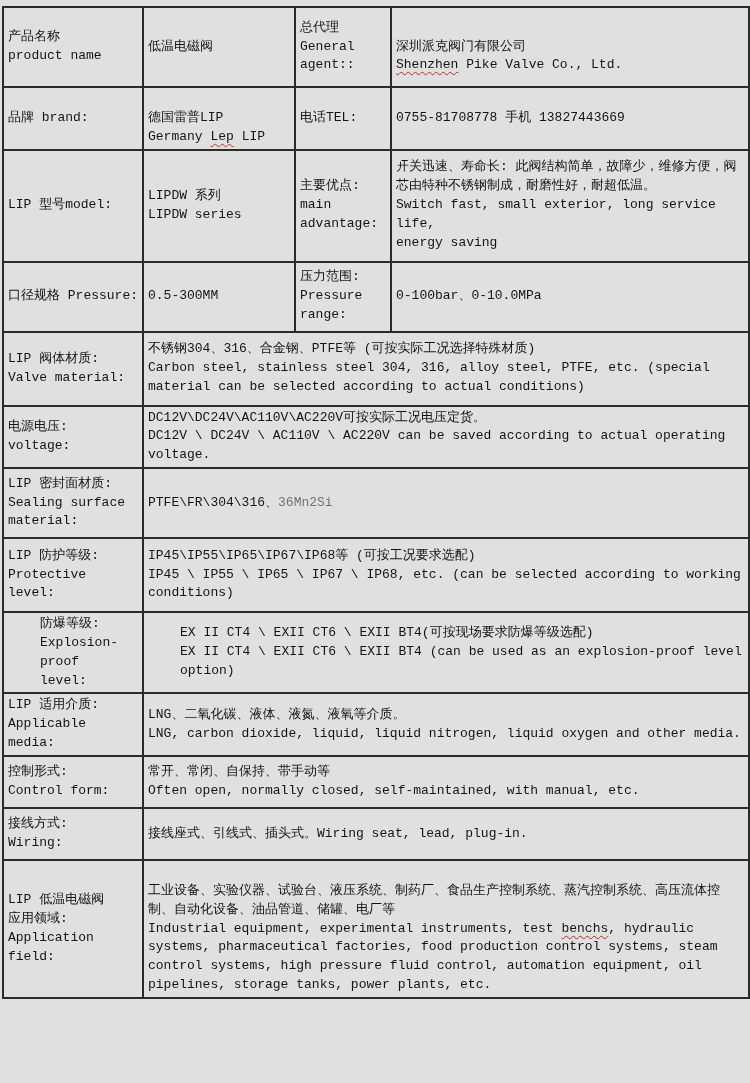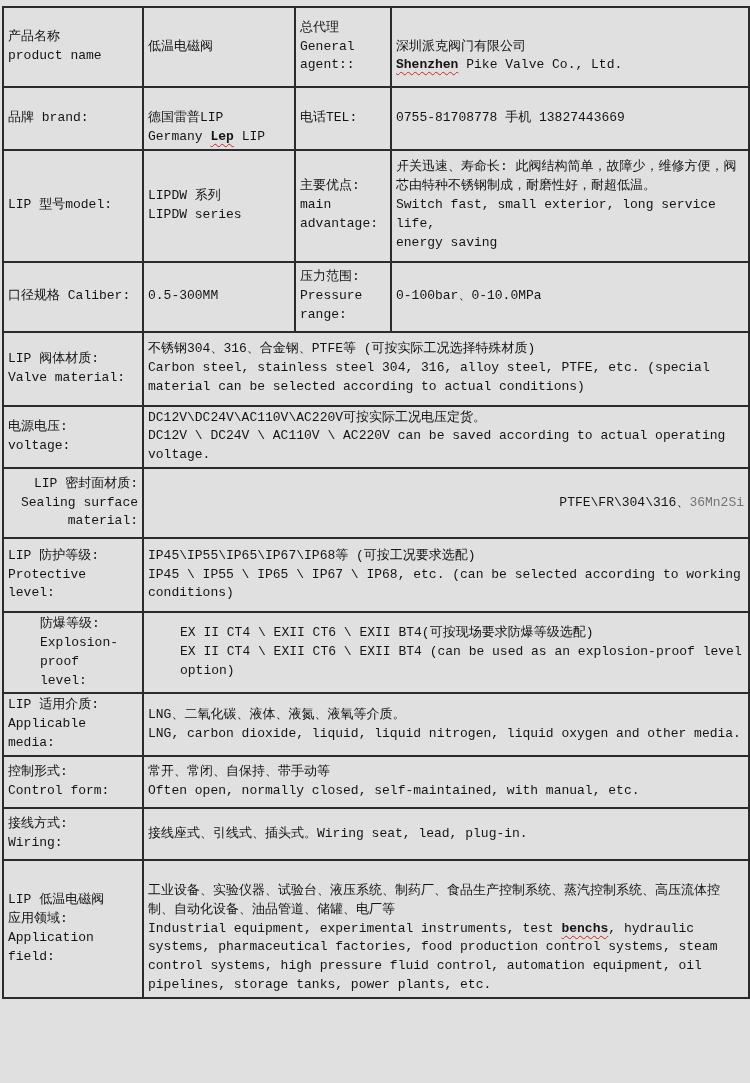--- a/index.html
+++ b/index.html
@@ -36,32 +36,31 @@
   col.c3 { width: 96px; }
   col.c4 { width: 358px; }
   tr.r1  td { height: 74px; }
   tr.r2  td { height: 42px; }
   tr.r3  td { height: 106px; border-radius: 31px; }
   tr.r4  td { height: 64px; }
   tr.r5  td { height: 64px; }
   tr.r6  td { height: 84px; }
   tr.r7  td { height: 68px; }
   tr.r8  td { height: 46px; }
-  tr.r9  td { height: 64px; text-align: right; }
+  tr.r9  td { height: 64px; }
   tr.r10 td { height: 68px; }
   tr.r11 td { height: 58px; padding-left: 36px; }
   tr.r12 td { height: 46px; }
   tr.r13 td { height: 46px; margin-left: 20px; }
   tr.r14 td { height: 46px; }
   tr.r15 td { height: 128px; }
   .sq {
     text-decoration: underline wavy #cc2222;
     text-decoration-thickness: 1px;
     text-underline-offset: 3px;
-    font-weight: bold;
   }
   .gray { color: #737373; }
   .inline-part { white-space: pre-wrap; }
 </style>
 </head>
 <body>
 
 <table class="spec">
   <colgroup>
     <col class="c1">
@@ -96,21 +95,21 @@
       <td>LIPDW 系列
 LIPDW series</td>
       <td>主要优点:
 main
 advantage:</td>
       <td>开关迅速、寿命长: 此阀结构简单，故障少，维修方便，阀芯由特种不锈钢制成，耐磨性好，耐超低温。
 Switch fast, small exterior, long service life,
 energy saving</td>
     </tr>
     <tr class="r4">
-      <td>口径规格 Caliber:</td>
+      <td>口径规格 Pressure:</td>
       <td>0.5-300MM</td>
       <td>压力范围:
 Pressure
 range:</td>
       <td>0-100bar、0-10.0MPa</td>
     </tr>
     <tr class="r7">
       <td>LIP 阀体材质:
 Valve material:</td>
       <td colspan="3">不锈钢304、316、合金钢、PTFE等 (可按实际工况选择特殊材质)

